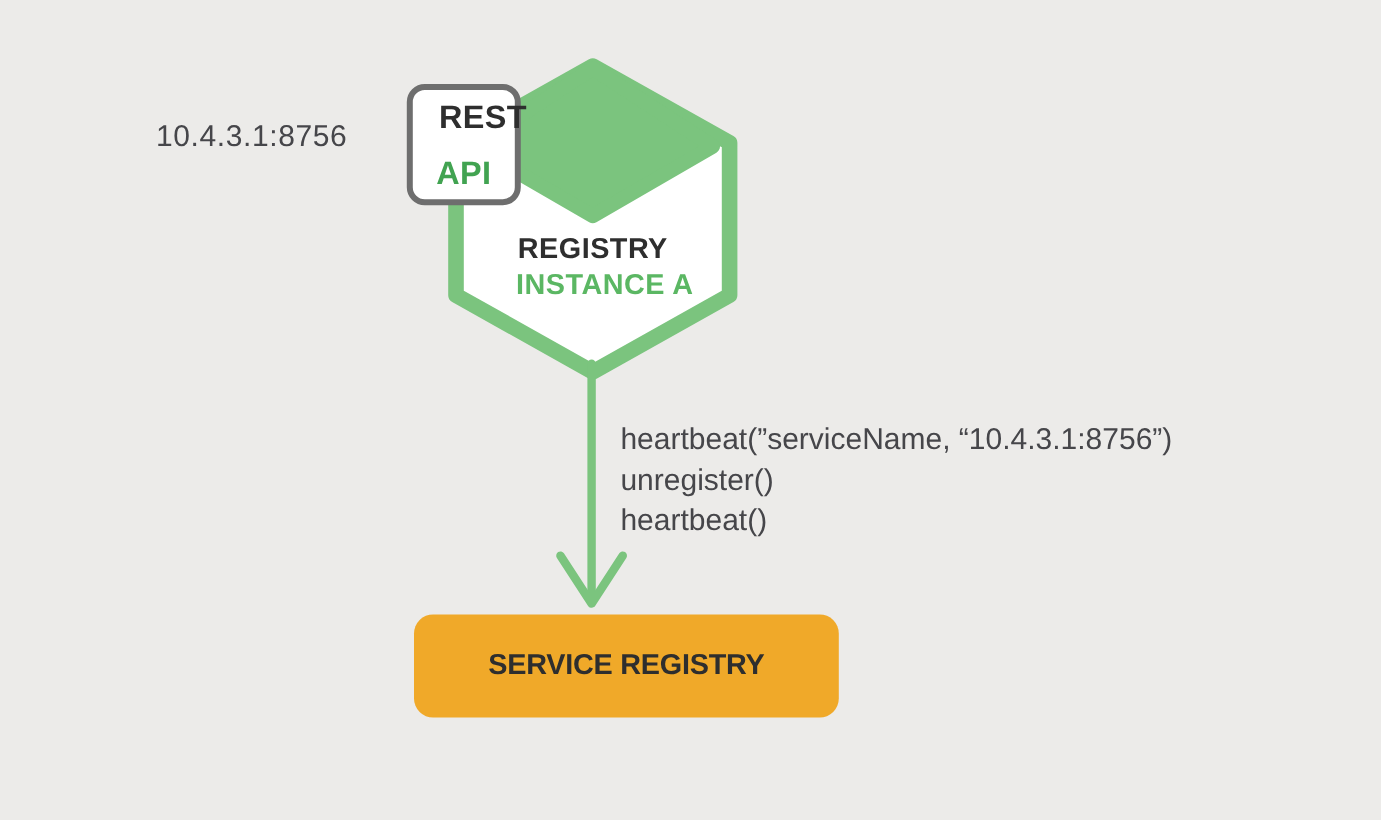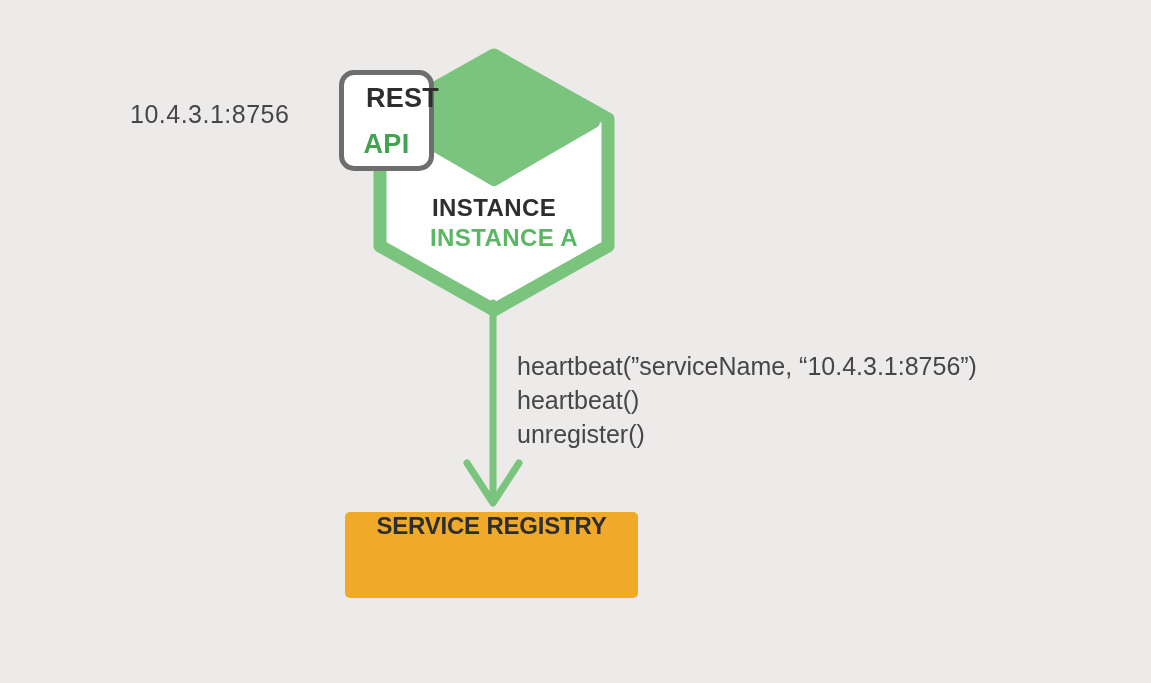--- a/index.html
+++ b/index.html
@@ -90,25 +90,26 @@
     top: 349px;
     font-size: 25px;
     line-height: 34px;
     color: var(--gray-text);
     white-space: nowrap;
   }
   .registry-box {
     position: absolute;
     left: 345px;
     top: 512px;
-    width: 293px;
+    width: 354px;
     height: 86px;
     background: var(--orange);
-    border-radius: 5px;
+    border-radius: 16px;
     display: flex;
+    align-items: center;
     justify-content: center;
     font-weight: bold;
     font-size: 24px;
     letter-spacing: -0.2px;
     color: var(--dark-text);
     white-space: nowrap;
   }
 </style>
 </head>
 <body>
@@ -127,27 +128,27 @@
   </svg>
 
   <div class="ip-label">10.4.3.1:8756</div>
 
   <div class="rest-box">
     <div class="rest-line">REST</div>
     <div class="api-line">API</div>
   </div>
 
   <div class="hex-caption">
-    <div class="svc-line">INSTANCE</div>
+    <div class="svc-line">REGISTRY</div>
     <div class="inst-line">INSTANCE A</div>
   </div>
 
   <div class="calls">
     <div>heartbeat(”serviceName, “10.4.3.1:8756”)</div>
+    <div>unregister()</div>
     <div>heartbeat()</div>
-    <div>unregister()</div>
   </div>
 
   <div class="registry-box">
     <span>SERVICE REGISTRY</span>
   </div>
 
 </div>
 
 </body></html>

